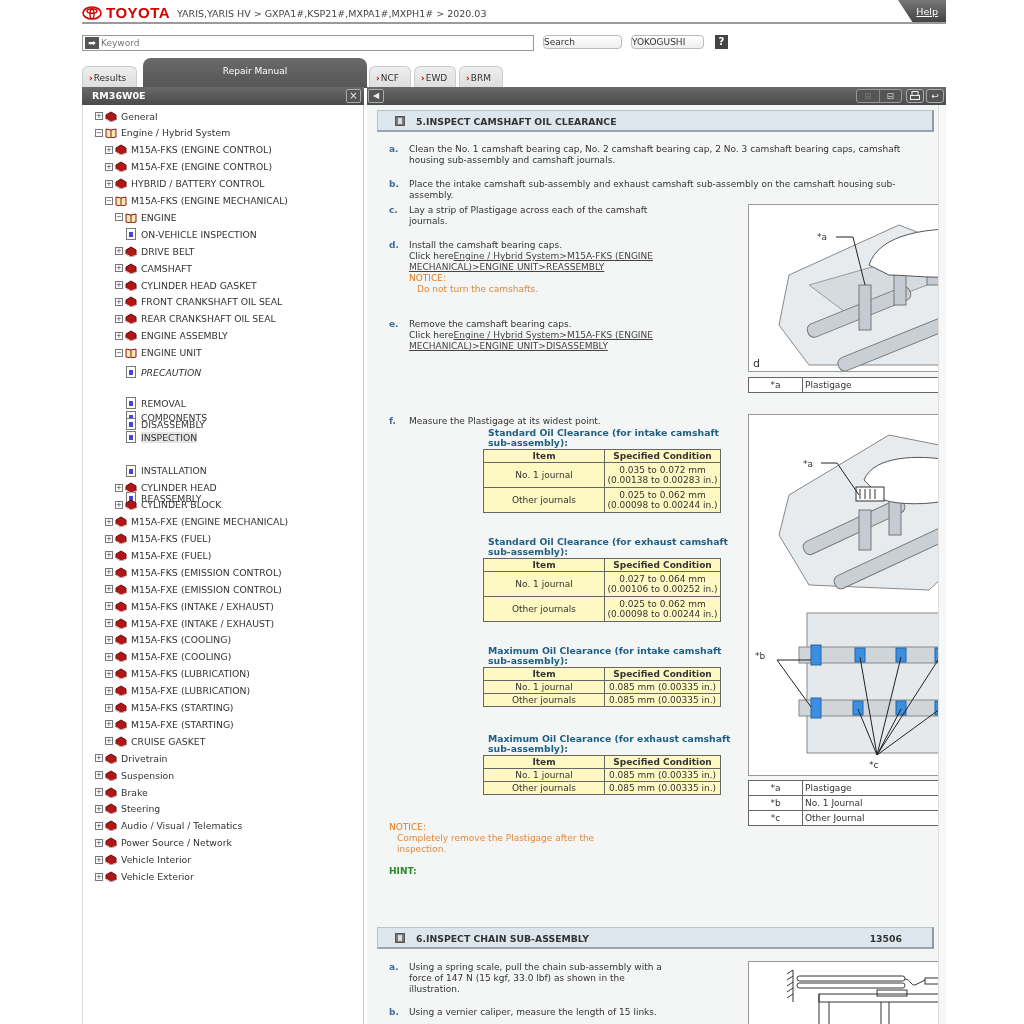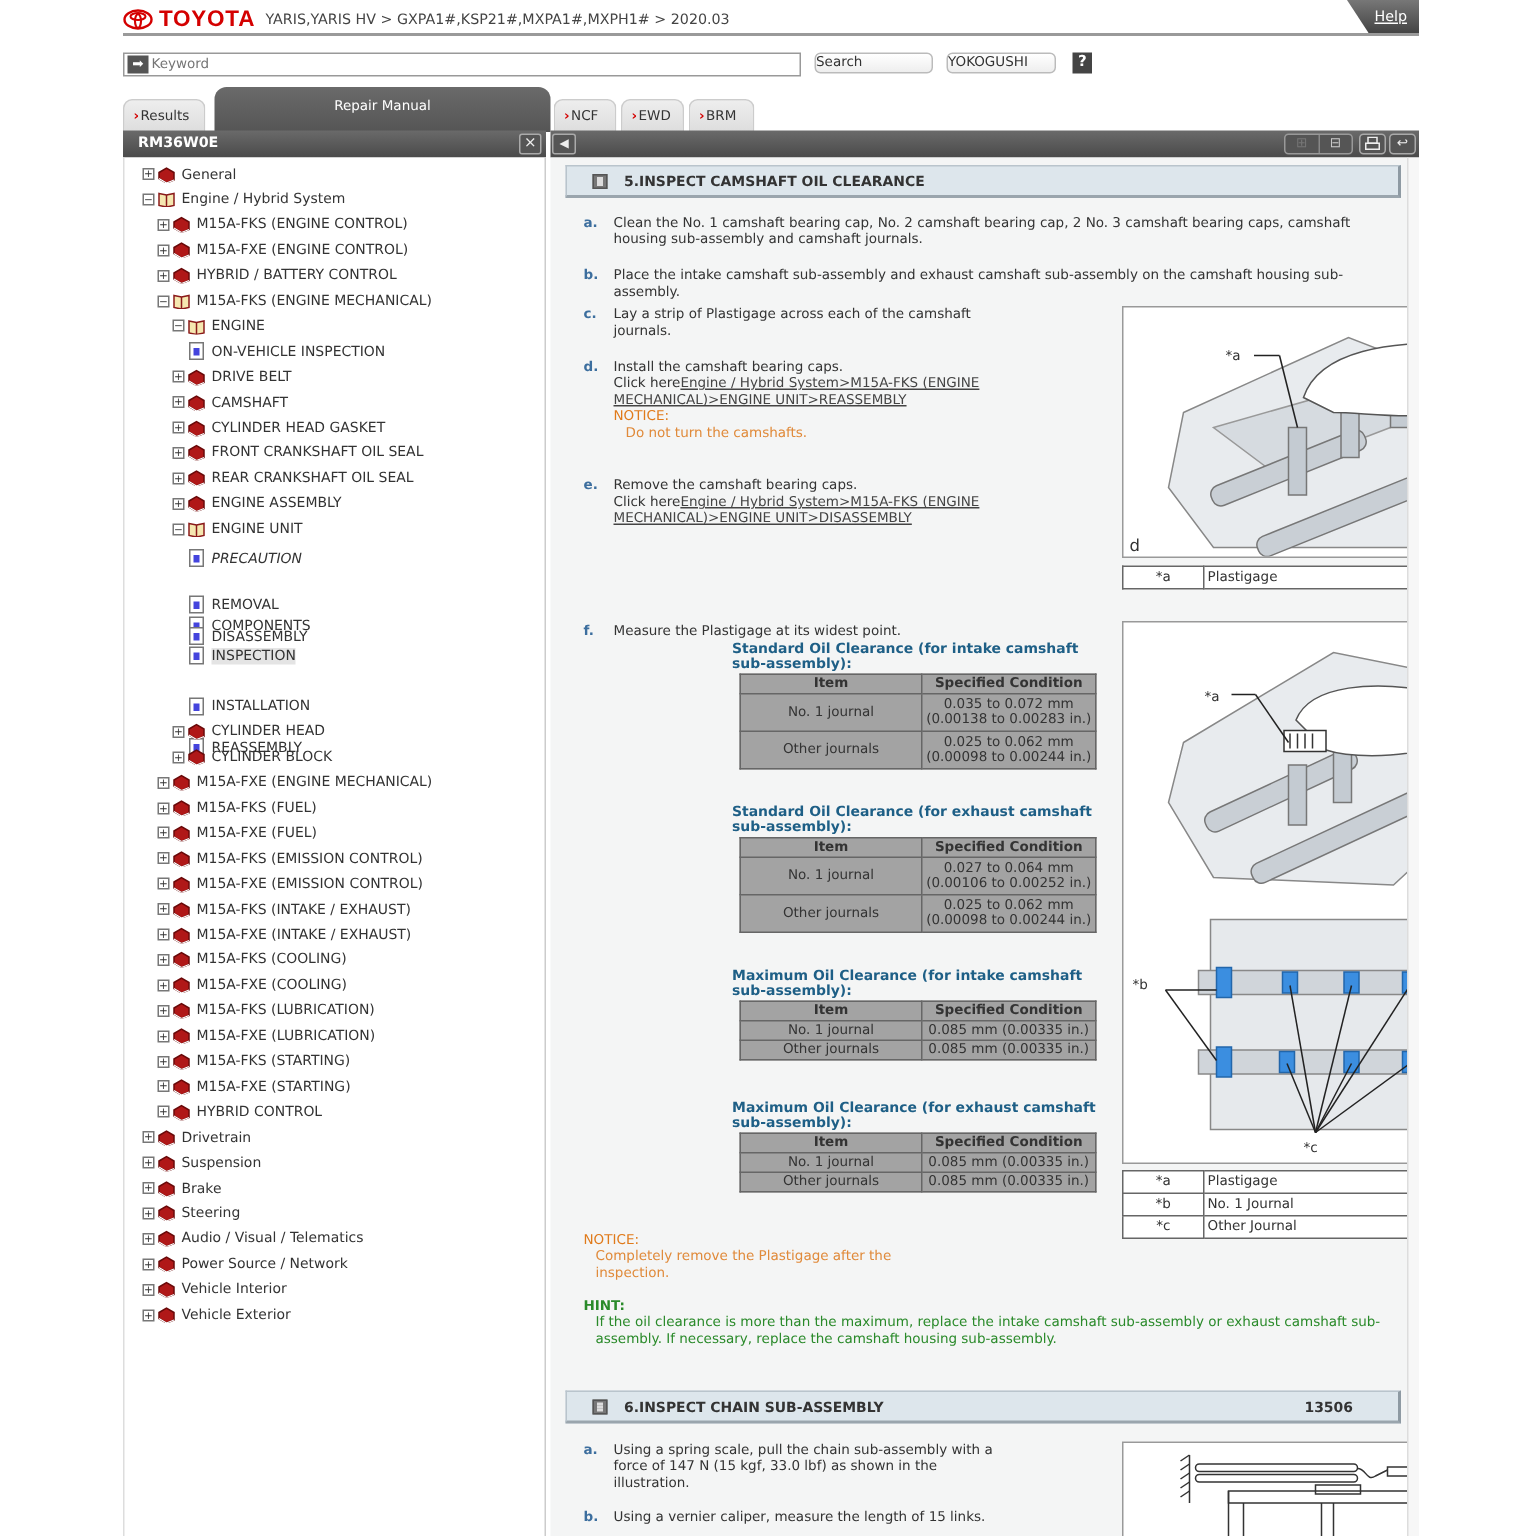--- a/index.html
+++ b/index.html
@@ -47,21 +47,21 @@
 .sec-head .num{position:absolute;right:30px;top:5px}
 .step{position:absolute;font-size:9px;line-height:11px;color:#333}
 .step .l{position:absolute;left:0;top:0;color:#3c6e9e;font-weight:bold}
 .step .t{margin-left:20px}
 .link{text-decoration:underline;color:#444}
 .notice-h{color:#e07a1a;font-weight:normal}
 .notice-t{color:#e08a3a;padding-left:8px}
 .hint-h{color:#2a8a2a;font-weight:bold}
 .hint-t{color:#2a8a2a;padding-left:8px}
 .spec-title{position:absolute;left:121px;font-size:9.3px;color:#1e5f86;font-weight:bold;line-height:10px;width:248px}
-table.spec{position:absolute;left:126px;border-collapse:collapse;font-size:9px;background:#a3a3a3}
+table.spec{position:absolute;left:116px;border-collapse:collapse;font-size:9px;background:#fef9c3}
 table.spec th,table.spec td{border:1px solid #666;text-align:center;padding:1px 2px;line-height:10px}
 table.spec th{font-weight:bold}
 .fig{position:absolute;background:#fff;border:1px solid #999}
 table.leg{position:absolute;border-collapse:collapse;font-size:9px;background:#fff}
 table.leg td{border:1px solid #666;padding:1px 2px;height:15px}
 table.leg td:first-child{width:54px;text-align:center}
 </style>
 </head>
 <body>
 
@@ -386,21 +386,21 @@
           <path d="M1,8 L6,11 L11,9" fill="none" stroke="#fff" stroke-width=".8"></path>
         </svg>
         <span class="lbl">M15A-FXE (STARTING)</span>
       </div>
       <div class="tree-row" style="top: 628.3px; left: 22px;">
         <span class="pm">+</span>
         <svg class="book" viewBox="0 0 12 11">
           <path d="M1,4 L6,1 L11,4 L11,9 L6,11 L1,8 Z" fill="#b01818" stroke="#6a0a0a"></path>
           <path d="M1,8 L6,11 L11,9" fill="none" stroke="#fff" stroke-width=".8"></path>
         </svg>
-        <span class="lbl">HYBRID CONTROL</span>
+        <span class="lbl">CRUISE GASKET</span>
       </div>
       <div class="tree-row" style="top: 645.2px; left: 12px;">
         <span class="pm">+</span>
         <svg class="book" viewBox="0 0 12 11">
           <path d="M1,4 L6,1 L11,4 L11,9 L6,11 L1,8 Z" fill="#b01818" stroke="#6a0a0a"></path>
           <path d="M1,8 L6,11 L11,9" fill="none" stroke="#fff" stroke-width=".8"></path>
         </svg>
         <span class="lbl">Drivetrain</span>
       </div>
       <div class="tree-row" style="top: 662.1px; left: 12px;">
@@ -676,21 +676,20 @@
           </tr>
     </tbody>
       </table>
 
     <div class="step" style="left:22px;top:717px;width:250px">
       <div class="notice-h">NOTICE:</div>
       <div class="notice-t">Completely remove the Plastigage after the inspection.</div>
     </div>
     <div class="step" style="left:22px;top:761px;width:540px">
       <div class="hint-h">HINT:</div>
-      <div class="hint-t">If the oil clearance is more than the maximum, replace the intake camshaft sub-assembly or exhaust camshaft sub-assembly. If necessary, replace the camshaft housing sub-assembly.</div>
     </div>
 
     <div class="sec-head" style="top:822px">
       <span class="min"></span>
       <span>6.INSPECT CHAIN SUB-ASSEMBLY</span>
       <span class="num">13506</span>
     </div>
     <div class="step" style="left:22px;top:857px;width:275px">
       <span class="l">a.</span>
       <div class="t">Using a spring scale, pull the chain sub-assembly with a force of 147 N (15 kgf, 33.0 lbf) as shown in the illustration.</div>

